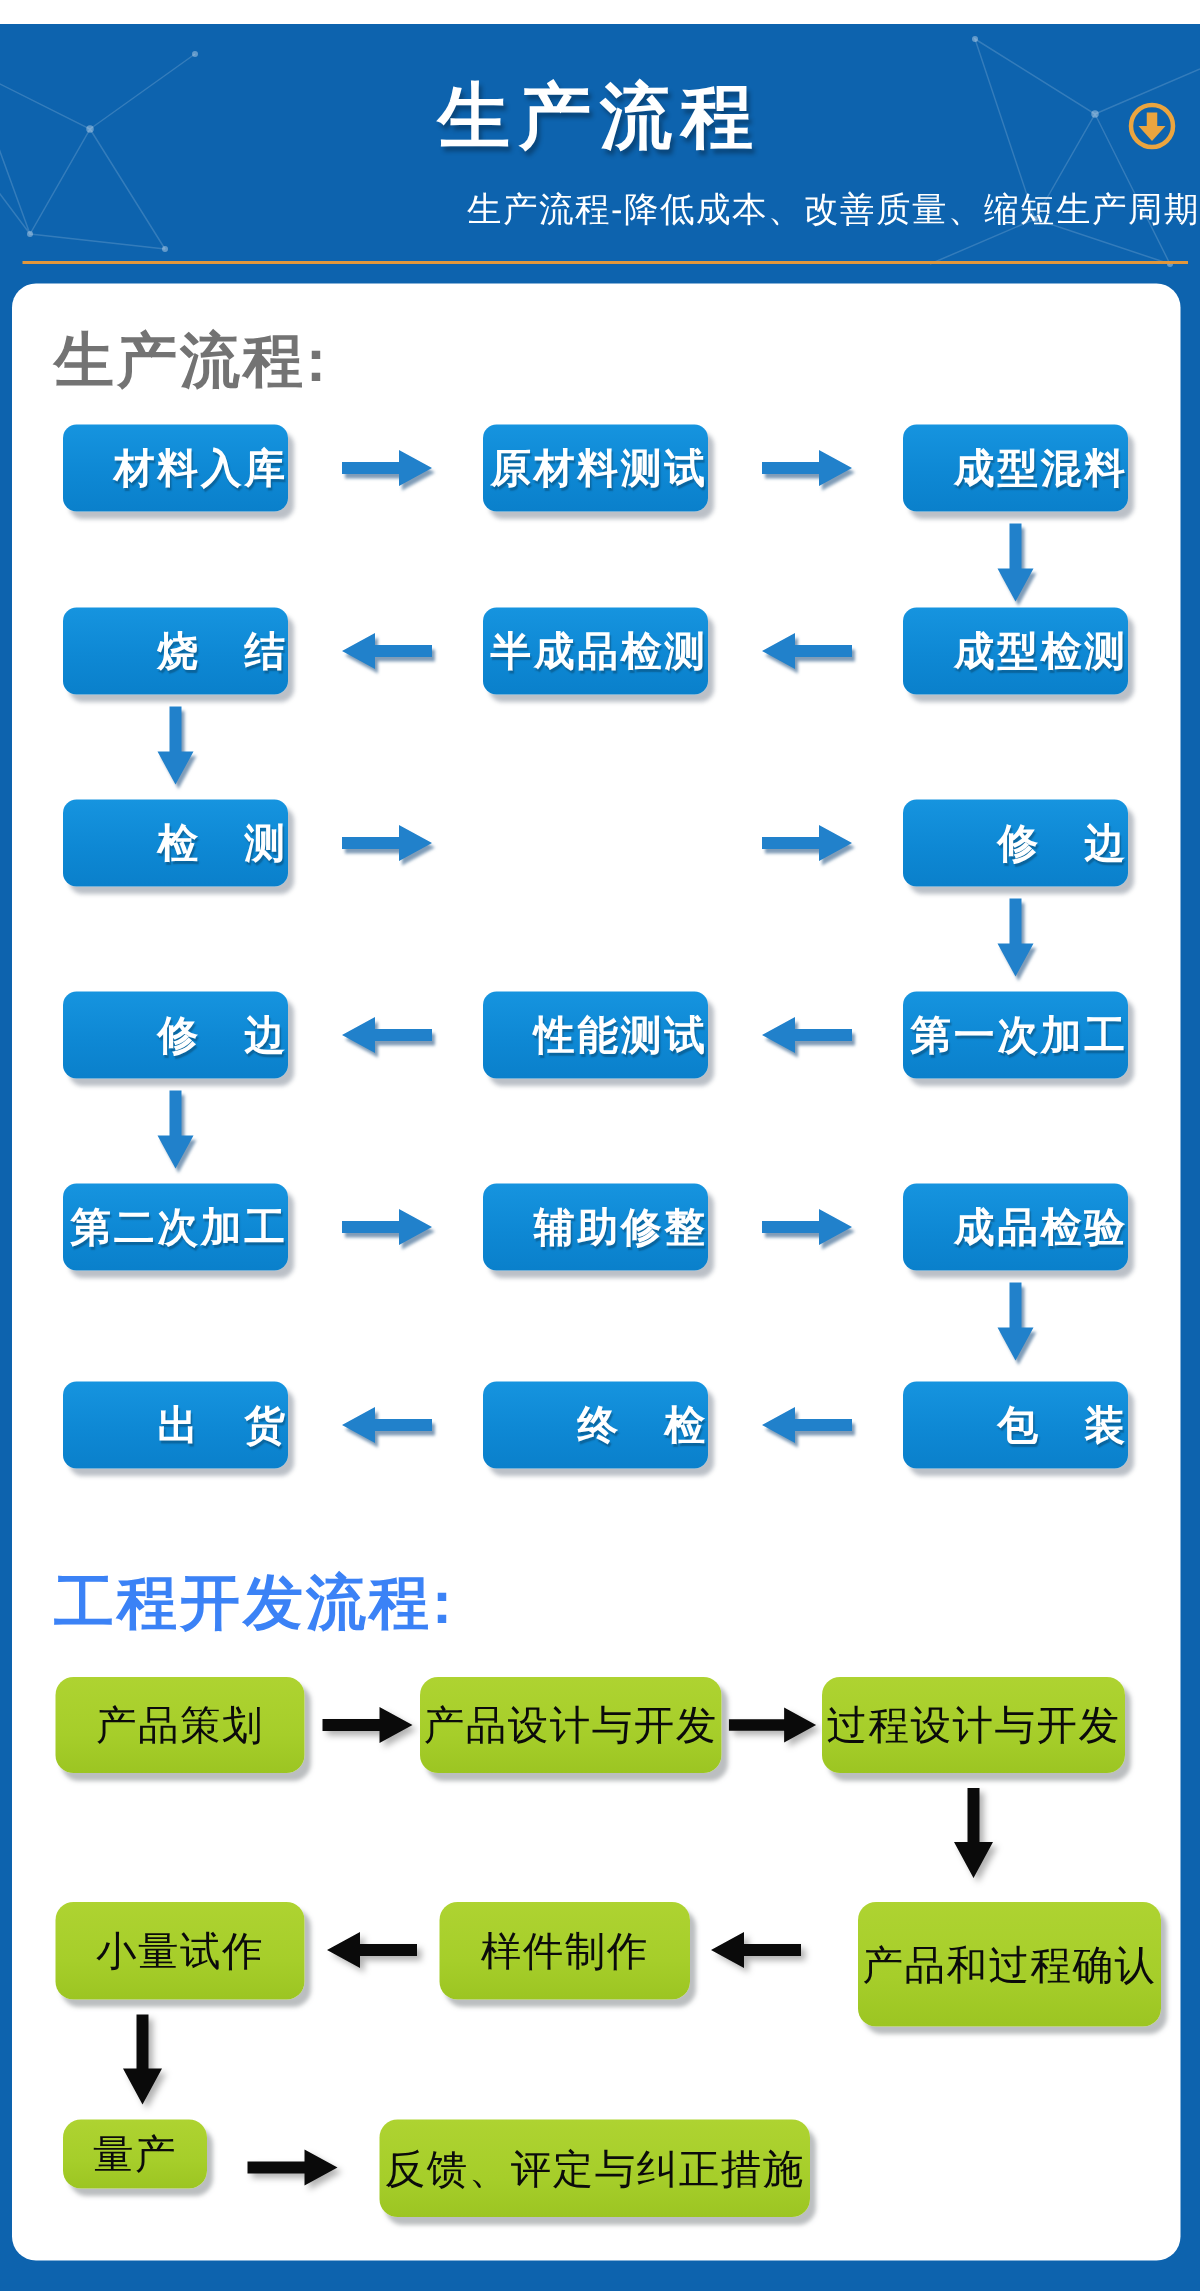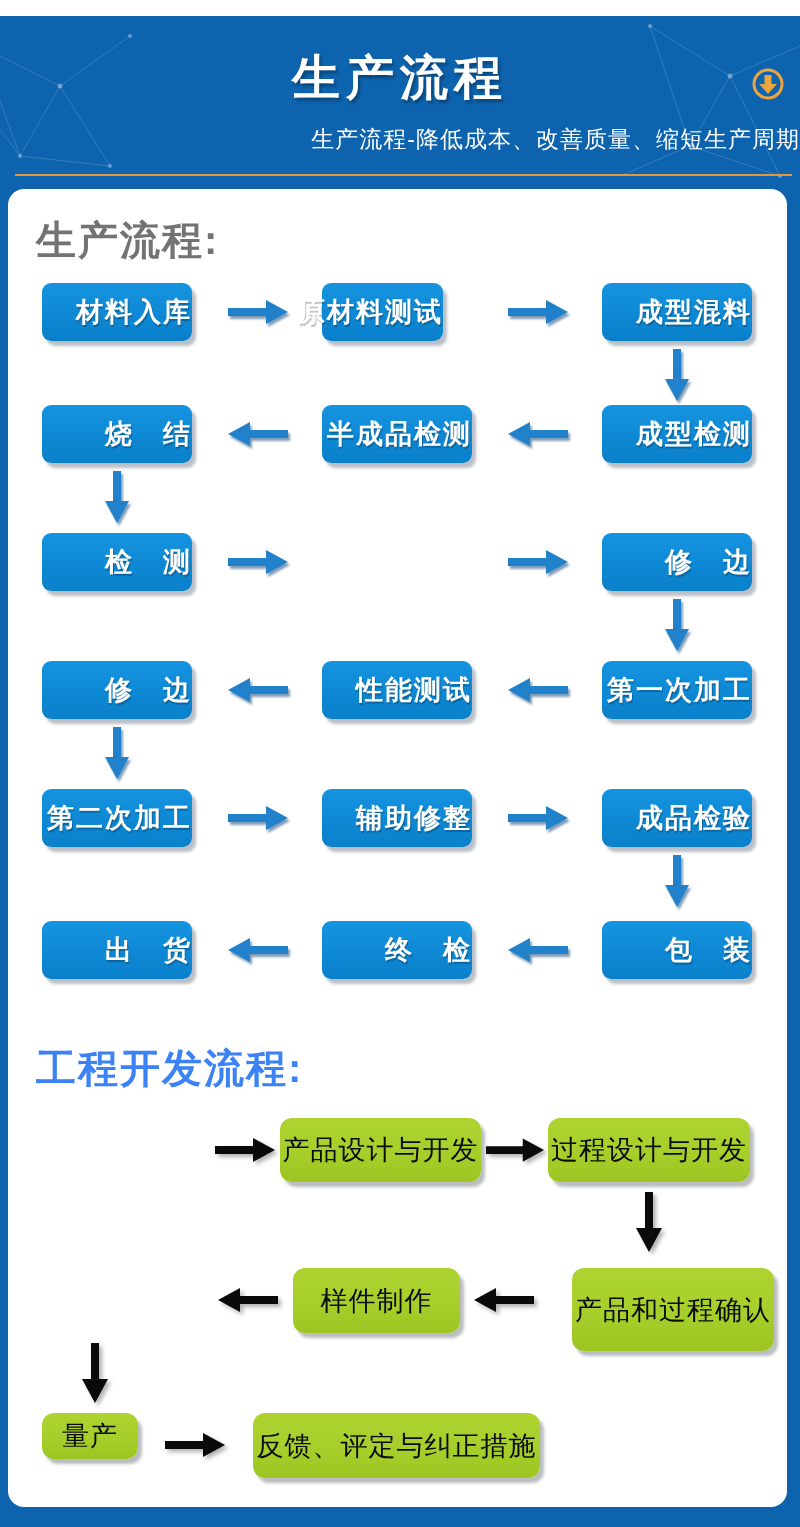--- a/index.html
+++ b/index.html
@@ -80,21 +80,21 @@
 
   <div class="card">
     <h2 class="h-blue">生产流程:</h2>
 
     <div class="bbox" style="left:34px;top:94px;width:150px">
         <span>材料入库</span>
       </div>
     <svg class="arr arr-blue" style="left:218px;top:106px" width="64" height="34" viewBox="0 0 64 34">
         <path d="M2 13 H40 V5 L62 17 L40 29 V21 H2 Z"></path>
       </svg>
-    <div class="bbox" style="left:314px;top:94px;width:121px">
+    <div class="bbox" style="left:314px;top:94px;width:150px">
         <span>原材料测试</span>
       </div>
     <svg class="arr arr-blue" style="left:498px;top:106px" width="64" height="34" viewBox="0 0 64 34">
         <path d="M2 13 H40 V5 L62 17 L40 29 V21 H2 Z"></path>
       </svg>
     <div class="bbox" style="left:594px;top:94px;width:150px">
         <span>成型混料</span>
       </div>
     <svg class="arr arr-blue" style="left:652px;top:158px" width="34" height="56" viewBox="0 0 34 56">
         <path d="M13 2 V32 H5 L17 54 L29 32 H21 V2 Z"></path>
@@ -184,36 +184,42 @@
       </div>
     <svg class="arr arr-blue" style="left:498px;top:744px" width="64" height="34" viewBox="0 0 64 34">
         <path d="M62 13 H24 V5 L2 17 L24 29 V21 H62 Z"></path>
       </svg>
     <div class="bbox" style="left:594px;top:732px;width:150px">
         <span>包　装</span>
       </div>
 
     <h2 class="h-black">工程开发流程:</h2>
 
+    <div class="gbox" style="left:29px;top:929px;width:166px;height:64px">
+        <span>产品策划</span>
+      </div>
     <svg class="arr arr-black" style="left:205px;top:944px" width="64" height="34" viewBox="0 0 64 34">
         <path d="M2 13 H40 V5 L62 17 L40 29 V21 H2 Z"></path>
       </svg>
     <div class="gbox" style="left:272px;top:929px;width:201px;height:64px">
         <span>产品设计与开发</span>
       </div>
     <svg class="arr arr-black" style="left:476px;top:944px" width="62" height="34" viewBox="0 0 64 34">
         <path d="M2 13 H40 V5 L62 17 L40 29 V21 H2 Z"></path>
       </svg>
     <div class="gbox" style="left:540px;top:929px;width:202px;height:64px">
         <span>过程设计与开发</span>
       </div>
     <svg class="arr arr-black" style="left:624px;top:1001px" width="34" height="64" viewBox="0 0 34 64">
         <path d="M13 2 V38 H4 L17 62 L30 38 H21 V2 Z"></path>
       </svg>
 
+    <div class="gbox" style="left:29px;top:1079px;width:166px;height:65px">
+        <span>小量试作</span>
+      </div>
     <svg class="arr arr-black" style="left:208px;top:1094px" width="64" height="34" viewBox="0 0 64 34">
         <path d="M62 13 H24 V5 L2 17 L24 29 V21 H62 Z"></path>
       </svg>
     <div class="gbox" style="left:285px;top:1079px;width:167px;height:65px">
         <span>样件制作</span>
       </div>
     <svg class="arr arr-black" style="left:464px;top:1094px" width="64" height="34" viewBox="0 0 64 34">
         <path d="M62 13 H24 V5 L2 17 L24 29 V21 H62 Z"></path>
       </svg>
     <div class="gbox" style="left:564px;top:1079px;width:202px;height:83px">

